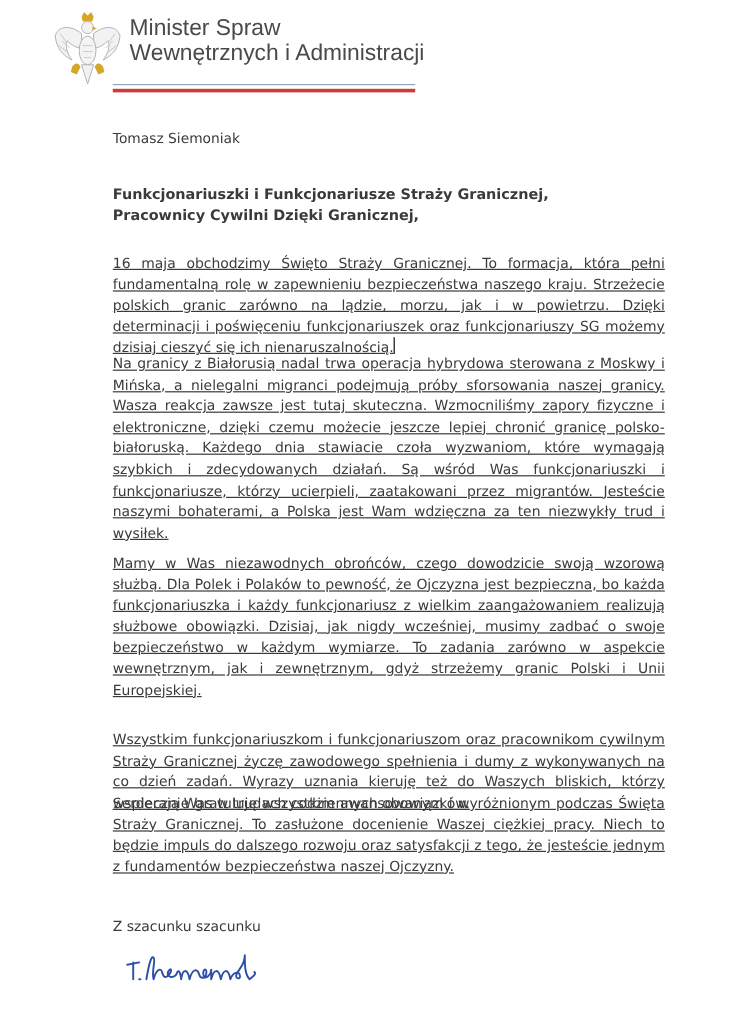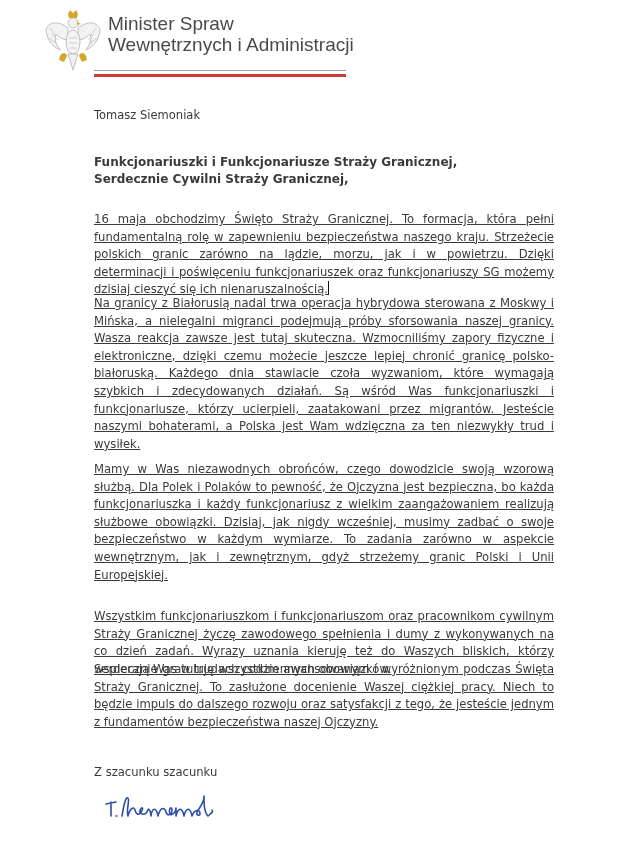--- a/index.html
+++ b/index.html
@@ -49,21 +49,21 @@
     <div>Minister Spraw</div>
     <div>Wewnętrznych i Administracji</div>
   </div>
 </div>
 <div class="rule-thin"></div>
 <div class="rule-red"></div>
 <div class="minister-name">Tomasz Siemoniak</div>
 
 <div class="salutation">
   <div>Funkcjonariuszki i Funkcjonariusze Straży Granicznej,</div>
-  <div>Serdecznie Cywilni Straży Granicznej,</div>
+  <div>Pracownicy Cywilni Dzięki Granicznej,</div>
 </div>
 
 <div class="para" style="top:211px;">
   <p><span>16 maja obchodzimy Święto Straży Granicznej. To formacja, która pełni fundamentalną rolę w zapewnieniu bezpieczeństwa naszego kraju. Strzeżecie polskich granic zarówno na lądzie, morzu, jak i w powietrzu. Dzięki determinacji i poświęceniu funkcjonariuszek oraz funkcjonariuszy SG możemy dzisiaj cieszyć się ich nienaruszalnością.</span><span class="caret"></span></p>
 </div>
 <div class="para" style="top:295px;">
   <p>Na granicy z Białorusią nadal trwa operacja hybrydowa sterowana z Moskwy i Mińska, a nielegalni migranci podejmują próby sforsowania naszej granicy. Wasza reakcja zawsze jest tutaj skuteczna. Wzmocniliśmy zapory fizyczne i elektroniczne, dzięki czemu możecie jeszcze lepiej chronić granicę polsko-białoruską. Każdego dnia stawiacie czoła wyzwaniom, które wymagają szybkich i zdecydowanych działań. Są wśród Was funkcjonariuszki i funkcjonariusze, którzy ucierpieli, zaatakowani przez migrantów. Jesteście naszymi bohaterami, a Polska jest Wam wdzięczna za ten niezwykły trud i wysiłek.</p>
 </div>
 <div class="para" style="top:461px;">
   <p>Mamy w Was niezawodnych obrońców, czego dowodzicie swoją wzorową służbą. Dla Polek i Polaków to pewność, że Ojczyzna jest bezpieczna, bo każda funkcjonariuszka i każdy funkcjonariusz z wielkim zaangażowaniem realizują służbowe obowiązki. Dzisiaj, jak nigdy wcześniej, musimy zadbać o swoje bezpieczeństwo w każdym wymiarze. To zadania zarówno w aspekcie wewnętrznym, jak i zewnętrznym, gdyż strzeżemy granic Polski i Unii Europejskiej.</p>

